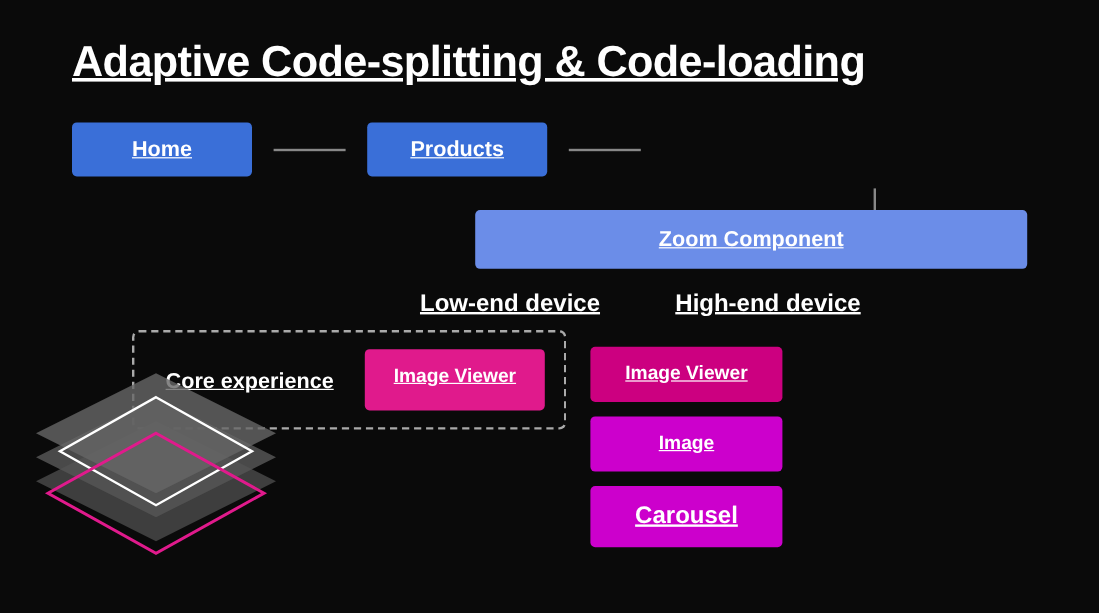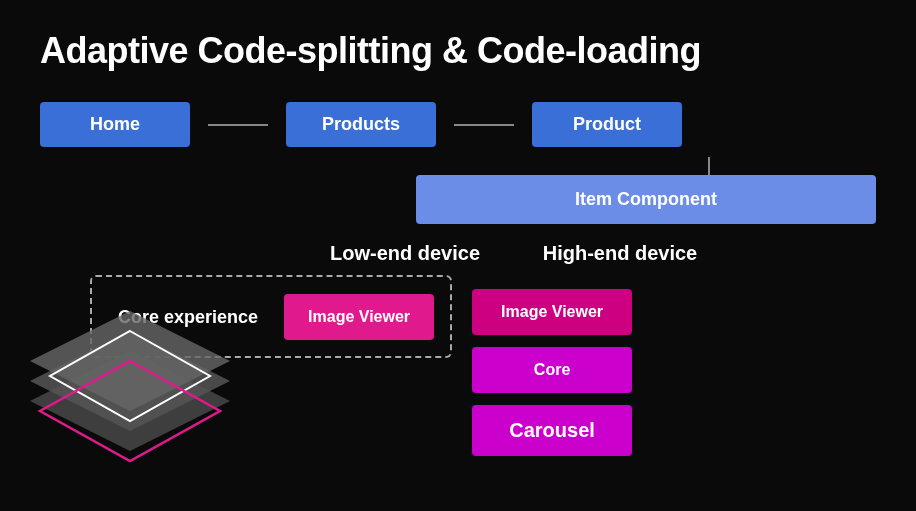--- a/index.html
+++ b/index.html
@@ -10,21 +10,22 @@
       font-family: 'Arial', sans-serif;
       color: white;
       overflow: hidden;
       position: relative;
     }
 
     .page {
       width: 916px;
       height: 511px;
       position: relative;
-      padding: 30px 40px;
+      padding: 30px 60px;
+      text-decoration: underline;
     }
 
     .title {
       font-size: 36px;
       font-weight: 700;
       color: white;
       margin-bottom: 30px;
       letter-spacing: -0.5px;
     }
 
@@ -124,21 +125,20 @@
       color: white;
       padding: 14px 10px;
       padding-top: 16px;
     }
 
     .dotted-box {
       border: 2px dashed #aaa;
       border-radius: 6px;
       padding: 14px 16px;
       display: flex;
-      align-items: center;
       gap: 16px;
       margin-left: 10px;
     }
 
     .image-viewer-btn {
       background: #e01a8c;
       color: white;
       font-weight: 700;
       font-size: 16px;
       padding: 14px 24px;
@@ -204,44 +204,43 @@
 
 <div class="page">
 
   <h1 class="title">Adaptive Code-splitting &amp; Code-loading</h1>
 
   <div class="route-row">
     <div class="route-box blue-dark">Home</div>
     <div class="route-line-h"></div>
     <div class="route-box blue-dark">Products</div>
     <div class="route-line-h"></div>
-    <div class="route-box blue-dark">Product</div>
   </div>
 
   <div class="vert-connector"></div>
 
   <div class="item-component-row">
-    <div class="item-component-box">Item Component</div>
+    <div class="item-component-box">Zoom Component</div>
   </div>
 
   <div class="device-labels">
     <div class="device-label low">Low-end device</div>
     <div class="device-label high">High-end device</div>
   </div>
 
   <div class="experience-section">
 
     <div class="dotted-box">
       <span class="core-experience-label">Core experience</span>
       <div class="image-viewer-btn">Image Viewer</div>
     </div>
 
     <div class="high-end-col">
       <div class="image-viewer-btn-high">Image Viewer</div>
-      <div class="zoom-btn">Core</div>
+      <div class="zoom-btn">Image</div>
       <div class="carousel-btn">Carousel</div>
     </div>
 
   </div>
 
   <div class="layers-graphic">
     <svg width="220" height="180" viewBox="0 0 220 180">
 
       <polygon points="110,50 210,100 110,150 10,100" fill="#444" opacity="0.9"></polygon>
 

